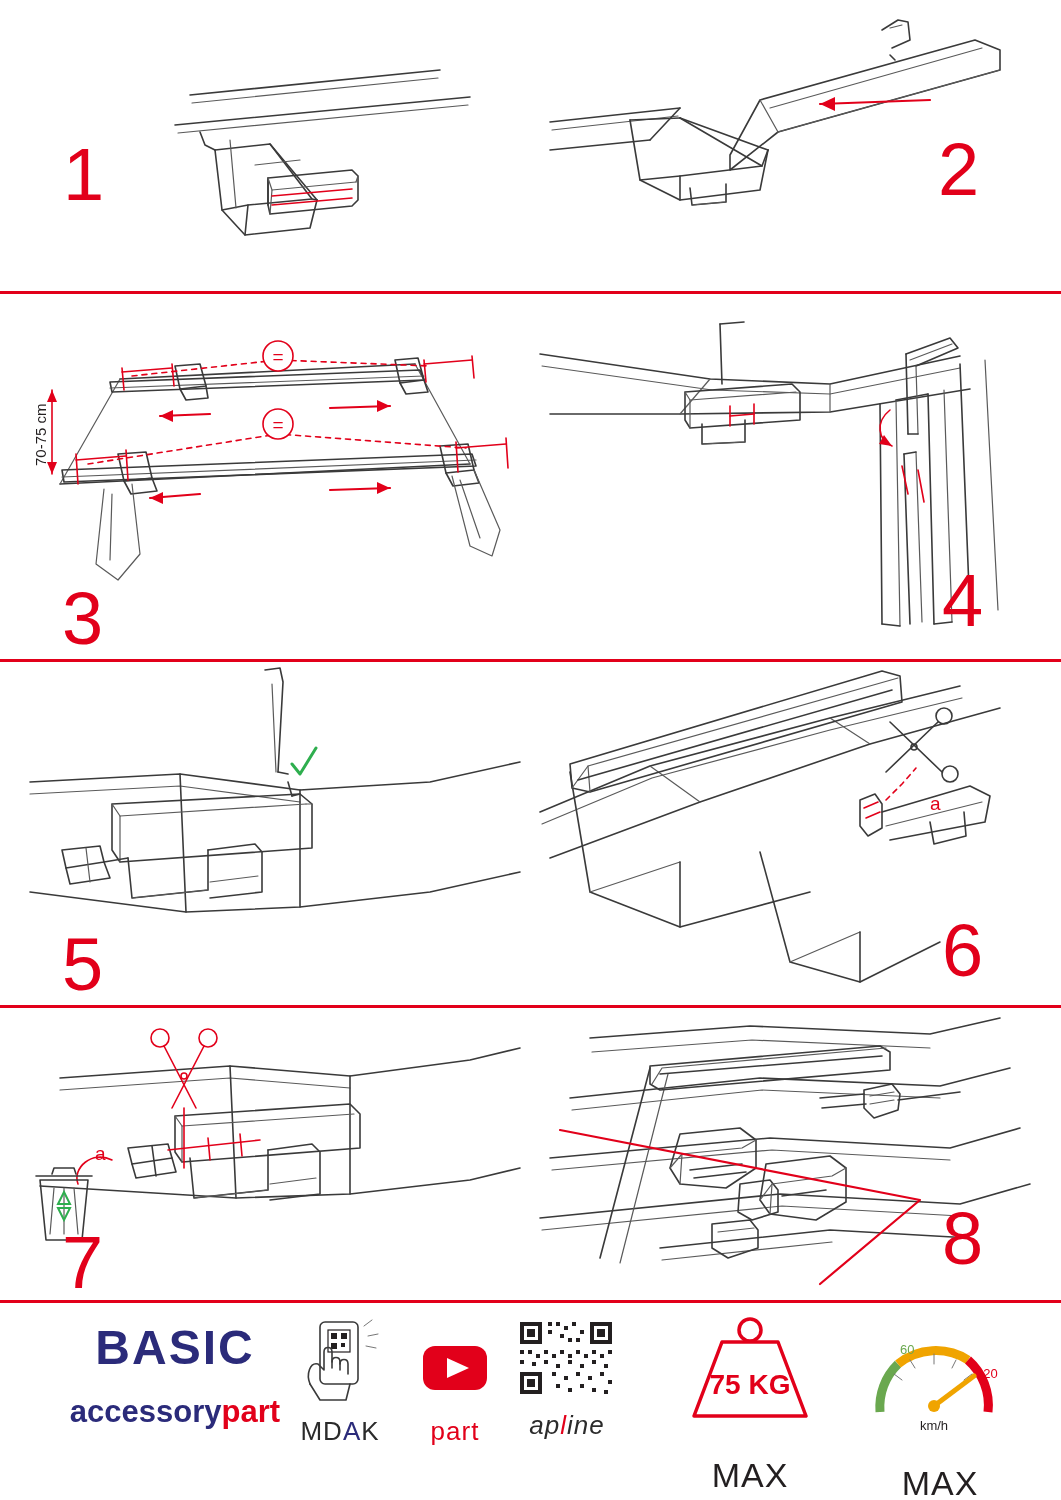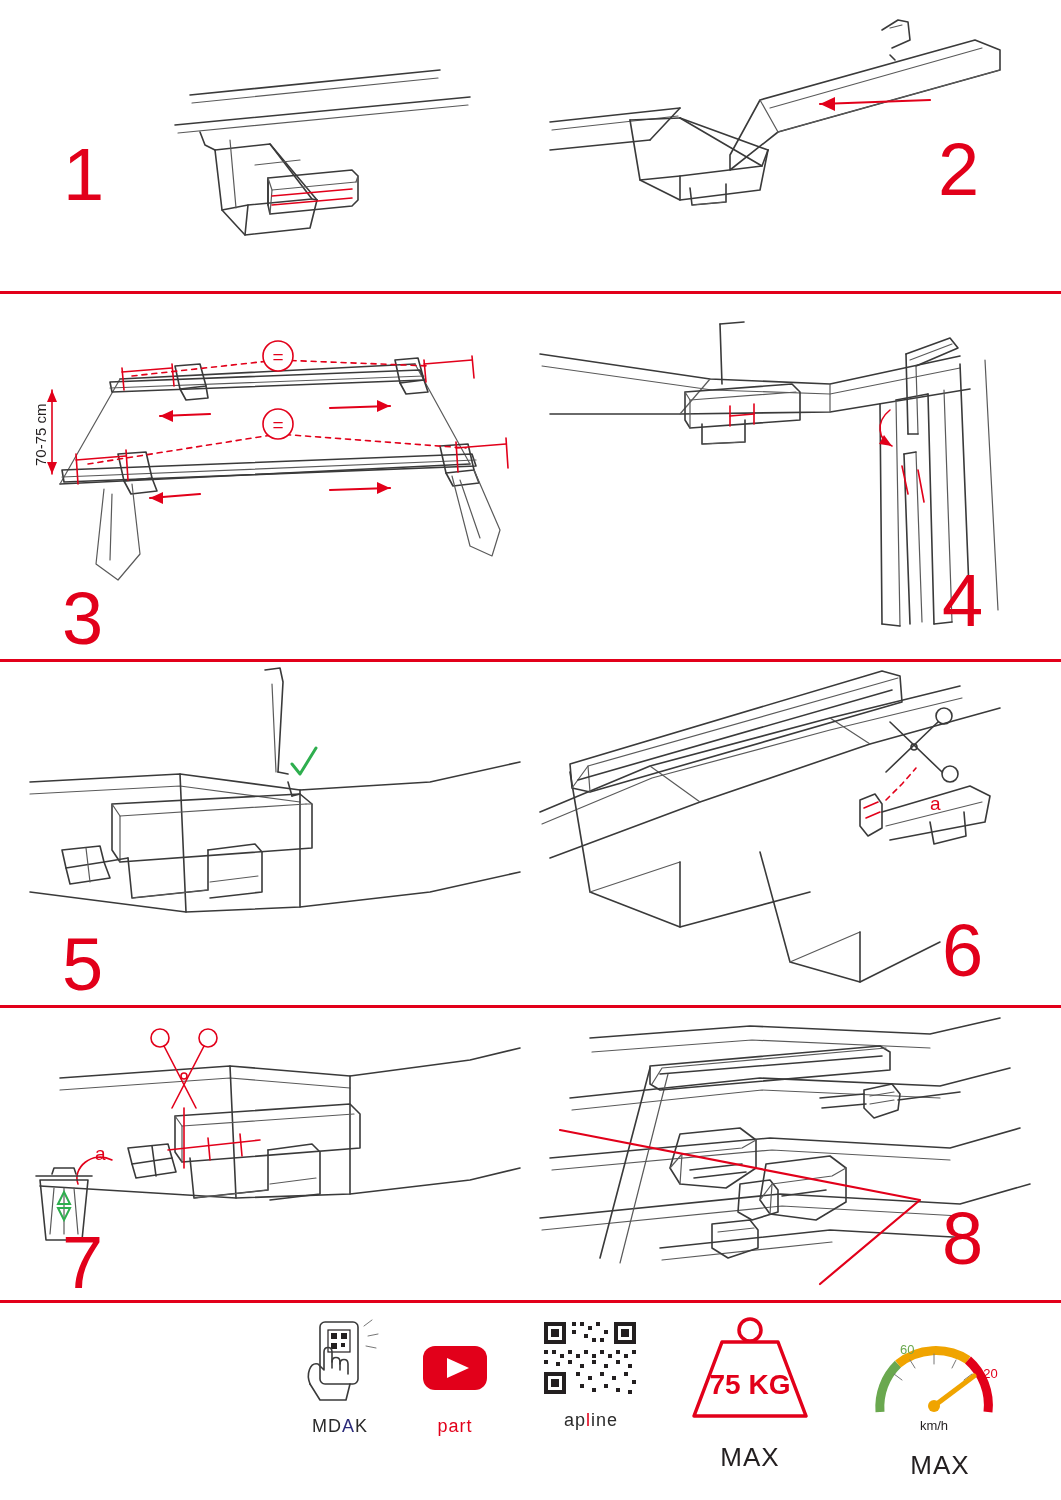--- a/index.html
+++ b/index.html
@@ -21,24 +21,24 @@
   .lbl{font-size:19px;fill:#e2001a;font-family:"Liberation Sans",sans-serif;}
   .dimtext{font-size:15px;fill:#231f20;font-family:"Liberation Sans",sans-serif;}
 
   
   .footer{position:absolute;left:0;top:1300px;width:1061px;height:200px;}
   .brandwrap{position:absolute;left:55px;top:24px;width:240px;text-align:center;}
   .brand-basic{font-family:"Liberation Sans",sans-serif;font-weight:700;font-size:48px;letter-spacing:2px;color:#2b2b7a;line-height:1;}
   .brand-accessory{font-family:"Liberation Sans",sans-serif;font-weight:700;font-size:31px;letter-spacing:0px;color:#2b2b7a;margin-top:22px;}
   .brand-accessory .part{color:#e2001a;}
   .logo-col{position:absolute;text-align:center;}
-  .logo-label{font-family:"Liberation Sans",sans-serif;font-size:18px;font-weight:400;color:#2b2b2b;margin-top:10px;letter-spacing:1px;}
+  .logo-label{font-family:"Liberation Sans",sans-serif;font-size:26px;font-weight:400;color:#2b2b2b;margin-top:10px;letter-spacing:1px;}
   .logo-label .k-accent{color:#2b2b7a;}
   .logo-label .i-accent{color:#e2001a;}
-  .maxlabel{font-family:"Liberation Sans",sans-serif;font-size:26px;color:#231f20;text-align:center;margin-top:10px;letter-spacing:1px;}
+  .maxlabel{font-family:"Liberation Sans",sans-serif;font-size:34px;color:#231f20;text-align:center;margin-top:24px;letter-spacing:1px;}
   .weighttxt{font-family:"Liberation Sans",sans-serif;font-size:28px;fill:#e2001a;font-weight:700;}
   .kmh{font-family:"Liberation Sans",sans-serif;font-size:13px;fill:#231f20;}
   .gauge-num{font-family:"Liberation Sans",sans-serif;font-size:13px;fill:#6aa84f;}
   .gauge-num2{font-family:"Liberation Sans",sans-serif;font-size:13px;fill:#e2001a;}
 </style>
 </head>
 <body>
 
 <div class="sheet">
 
@@ -355,20 +355,24 @@
       <path class="ln" d="M290 90 L334 86"></path>
       <path class="ln" d="M292 100 L336 96"></path>
       <path class="ln" d="M368 92 L430 84"></path>
       <path class="redthick" d="M30 122 L390 192 L290 276"></path>
     </svg>
     <div class="stepnum" style="left:412px;top:194px;">8</div>
   </div>
 
   <div class="footer">
 
+    <div class="brandwrap">
+      <div class="brand-basic">BASIC</div>
+      <div class="brand-accessory"><span>accessory</span><span class="part">part</span></div>
+    </div>
 
     <div class="logo-col" style="left:280px;top:18px;width:120px;">
       <svg width="120" height="88" viewBox="0 0 120 88">
         <rect class="ln" x="40" y="4" width="38" height="62" rx="5"></rect>
         <rect x="48" y="12" width="22" height="22" fill="none" stroke="#231f20" stroke-width="1.2"></rect>
         <rect x="51" y="15" width="6" height="6" fill="#231f20"></rect>
         <rect x="61" y="15" width="6" height="6" fill="#231f20"></rect>
         <rect x="51" y="25" width="6" height="6" fill="#231f20"></rect>
         <rect x="61" y="25" width="4" height="4" fill="#231f20"></rect>
         <path class="ln" d="M30 66 C 26 56, 30 44, 38 46 L44 52 L44 34 C 44 28, 52 28, 52 34 L52 50"></path>
@@ -383,21 +387,21 @@
     </div>
 
     <div class="logo-col" style="left:395px;top:18px;width:120px;">
       <svg width="120" height="88" viewBox="0 0 120 88">
         <rect x="28" y="28" width="64" height="44" rx="12" fill="#e2001a"></rect>
         <path d="M52 40 L74 50 L52 60 Z" fill="#ffffff"></path>
       </svg>
       <div class="logo-label"><span class="i-accent">part</span></div>
     </div>
 
-    <div class="logo-col" style="left:496px;top:10px;width:190px;">
+    <div class="logo-col" style="left:472px;top:10px;width:190px;font-style:italic;">
       <svg width="190" height="96" viewBox="0 0 190 96">
         <g fill="#231f20">
           <rect x="48" y="12" width="22" height="22"></rect>
             <rect x="52" y="16" width="14" height="14" fill="#fff"></rect>
             <rect x="55" y="19" width="8" height="8"></rect>
           <rect x="118" y="12" width="22" height="22"></rect>
             <rect x="122" y="16" width="14" height="14" fill="#fff"></rect>
             <rect x="125" y="19" width="8" height="8"></rect>
           <rect x="48" y="62" width="22" height="22"></rect>
             <rect x="52" y="66" width="14" height="14" fill="#fff"></rect>

